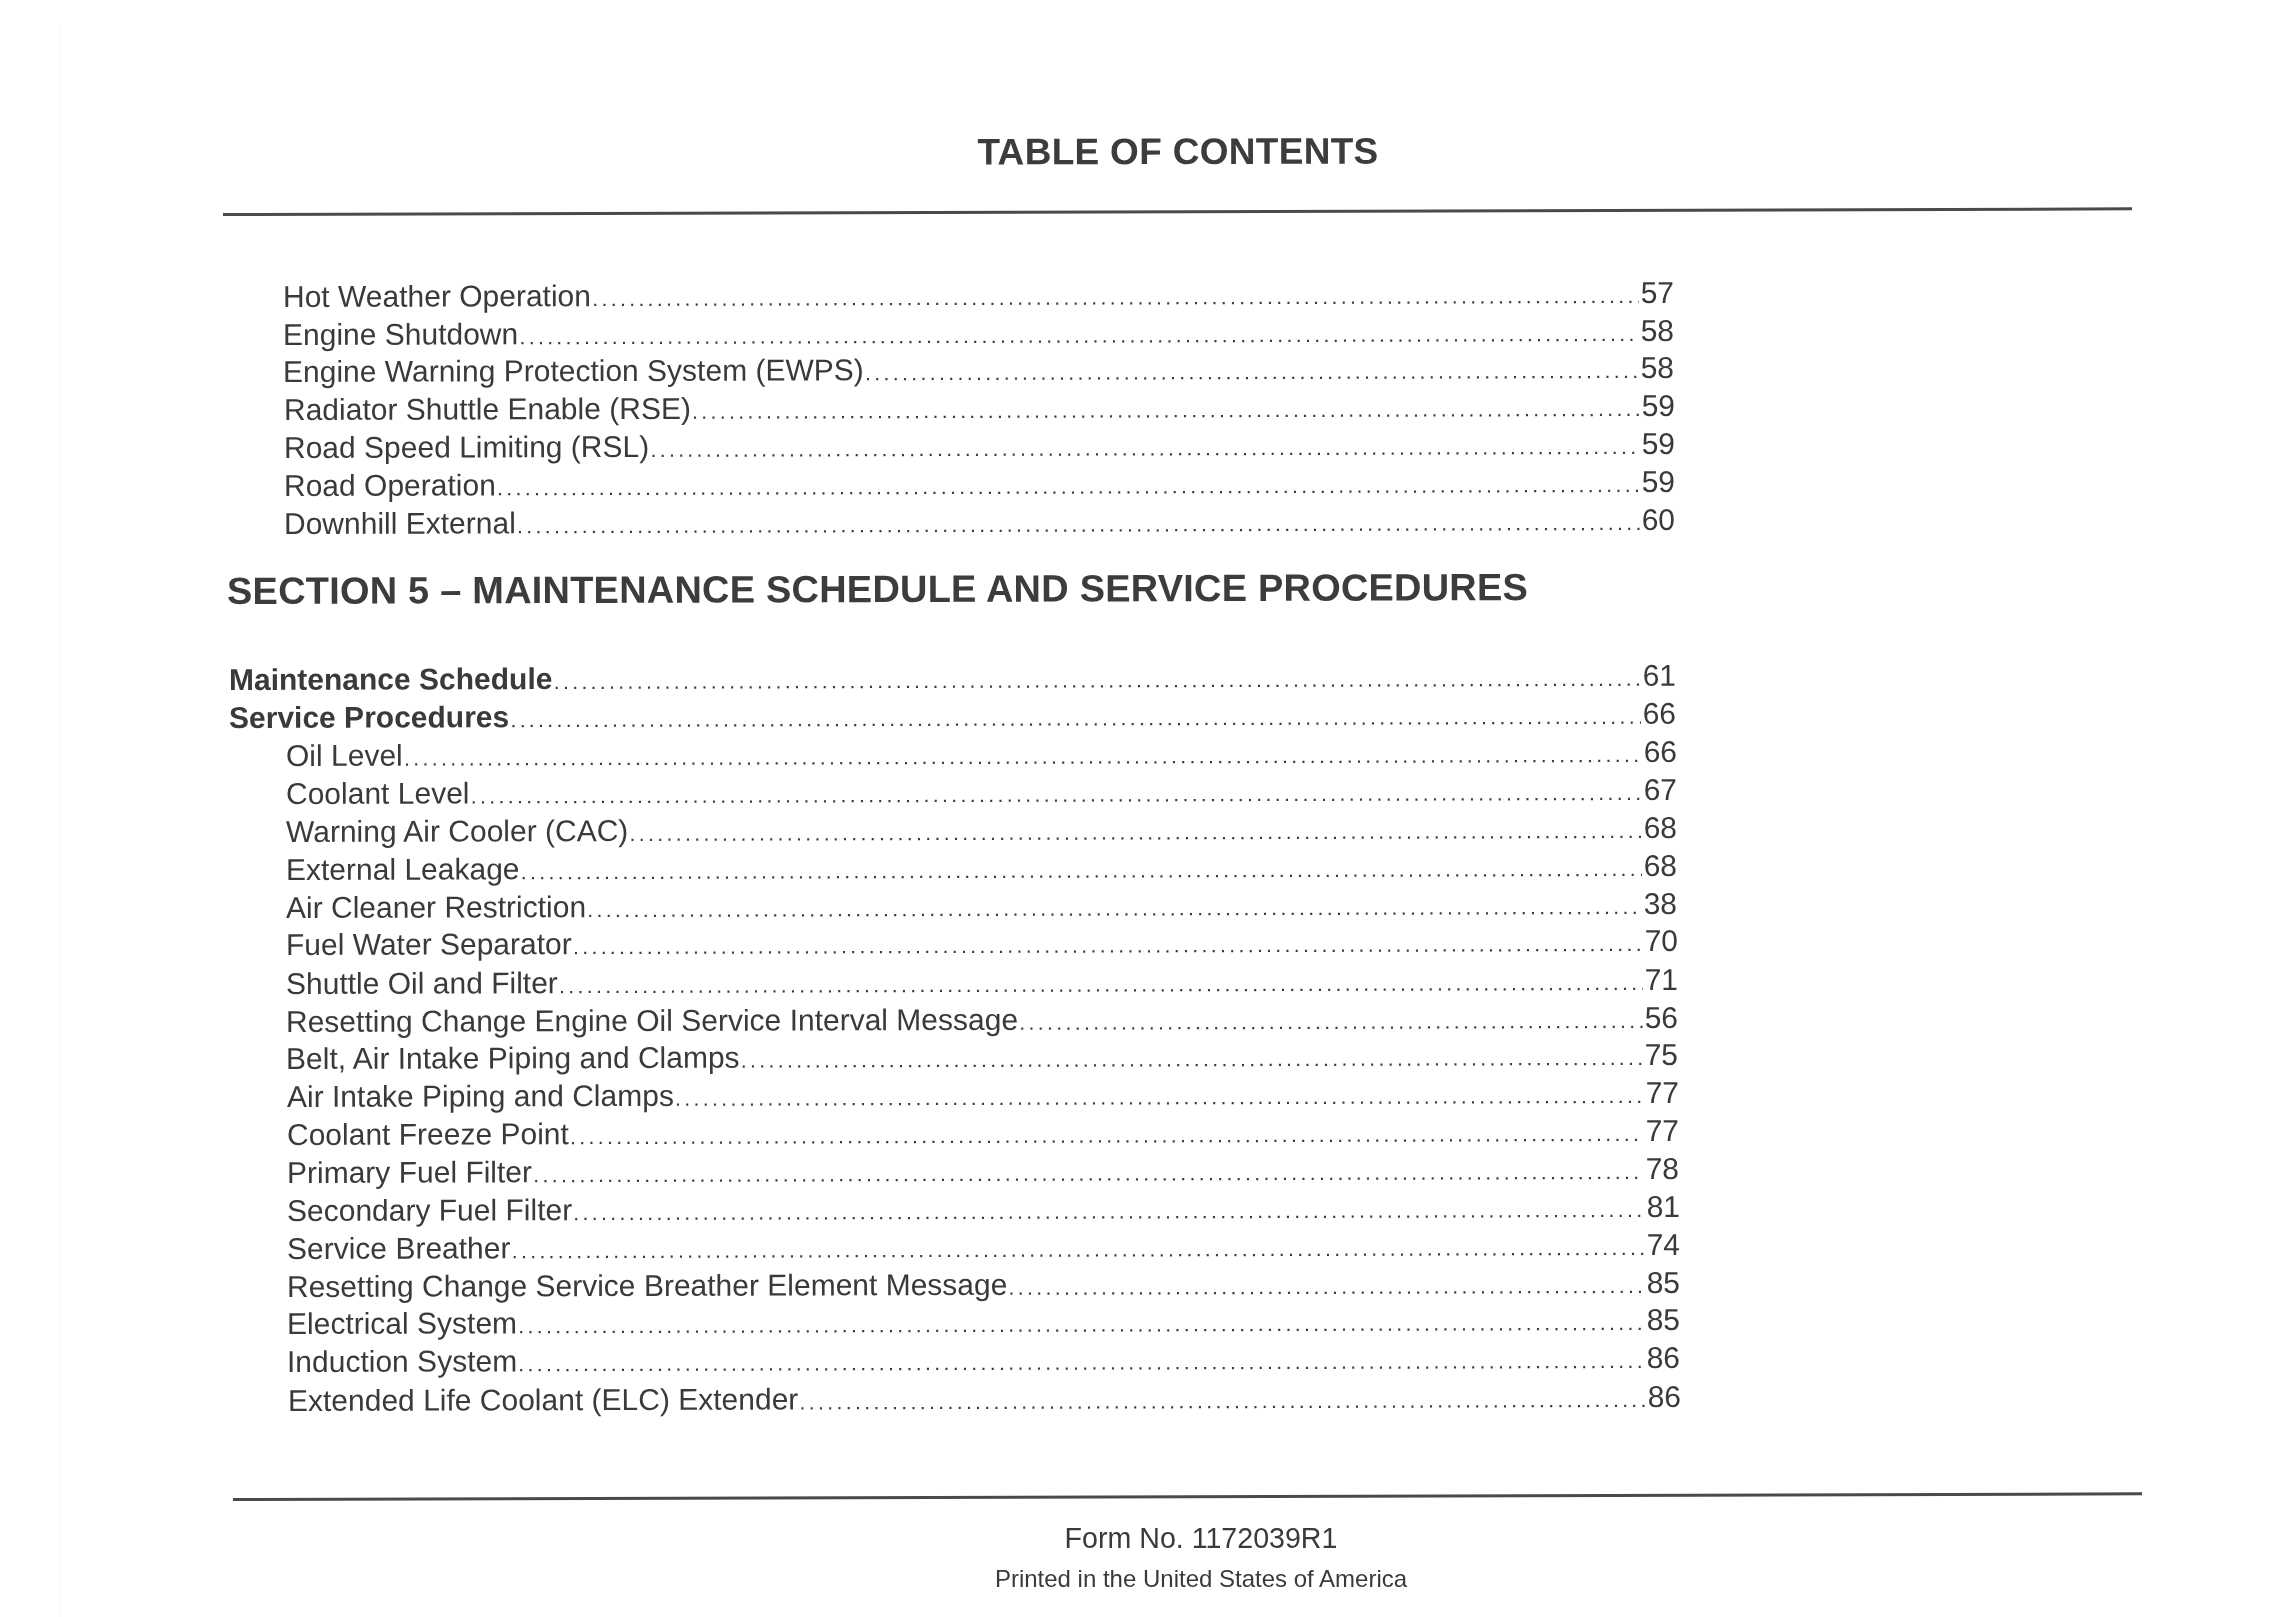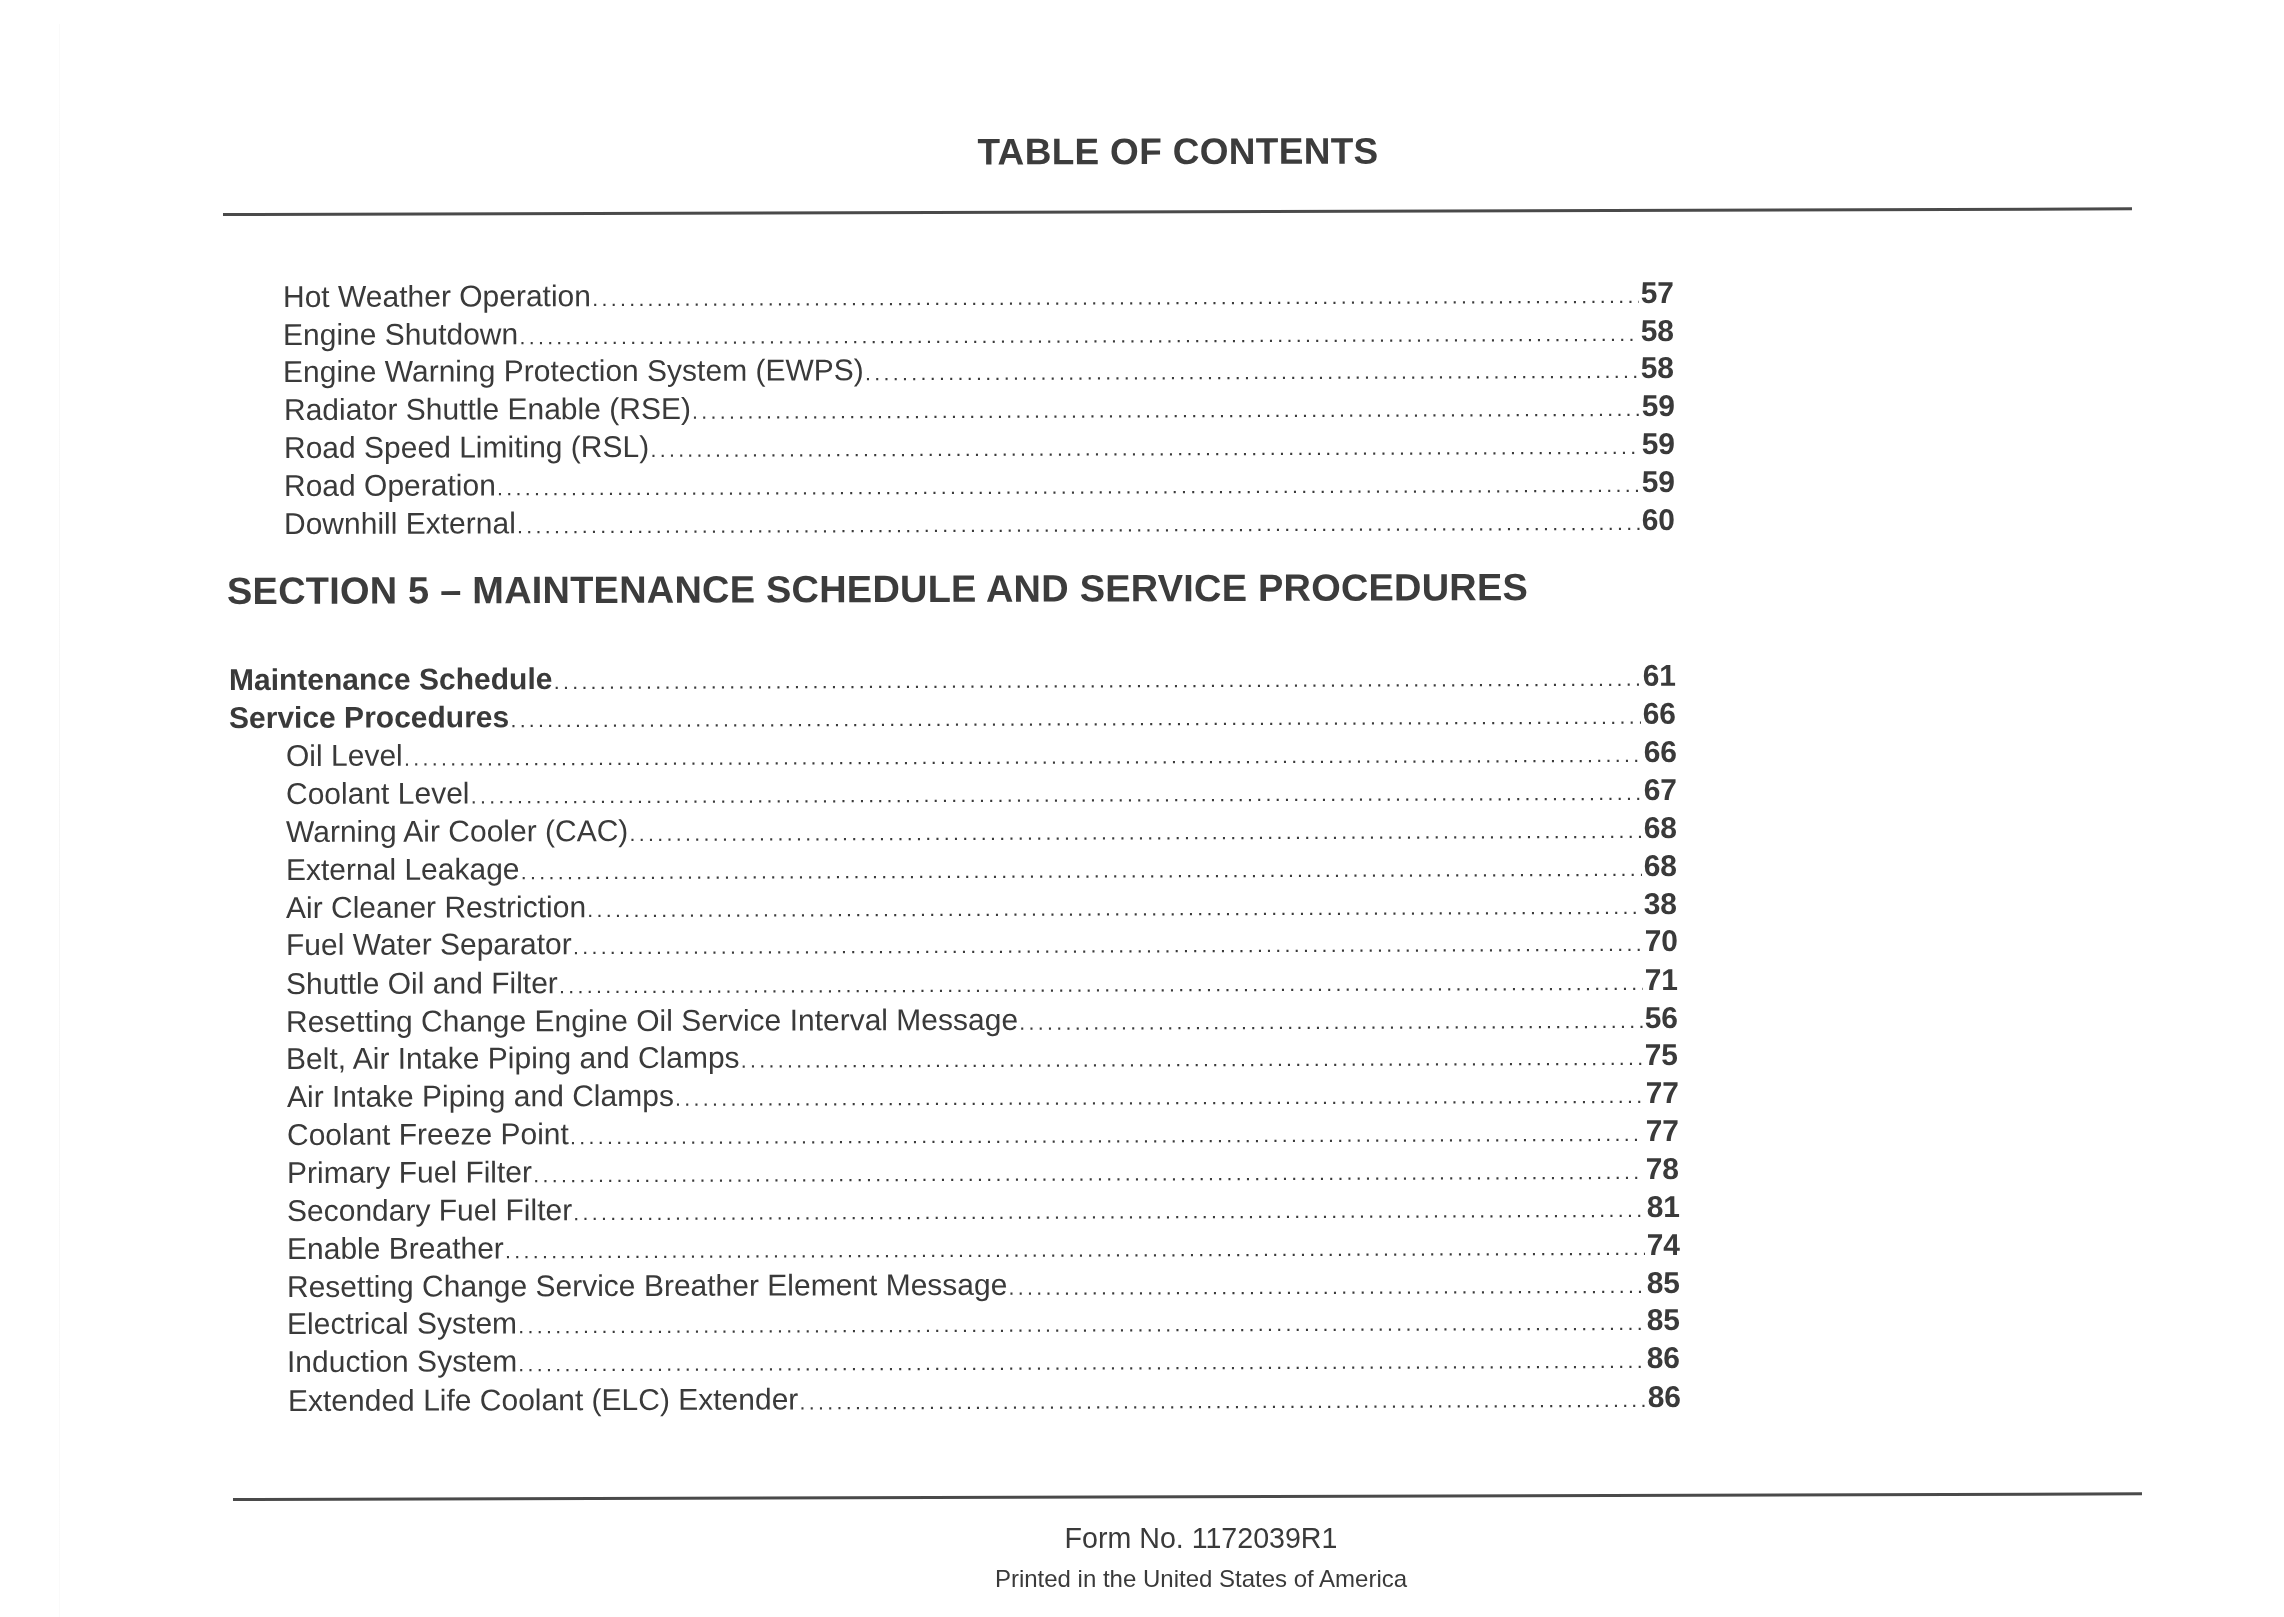--- a/index.html
+++ b/index.html
@@ -92,21 +92,21 @@
     font-weight: normal;
     letter-spacing: 3.3px;
     color: #3a3a3a;
     font-size: 21.4px;
   }
   .entry .leader::before {
     content: "................................................................................................................................................................................................................................................";
   }
   .entry .page-num {
     flex: 0 0 auto;
-    font-weight: bold;
+    font-weight: normal;
     font-size: 30px;
   }
   .section-heading {
     position: absolute;
     left: 227px;
     top: 546px;
     font-weight: bold;
     font-size: 38px;
     color: #3c3c3c;
     white-space: nowrap;
@@ -253,21 +253,21 @@
       <span class="label">Primary Fuel Filter </span>
       <span class="leader"></span>
       <span class="page-num">78</span>
     </div>
     <div class="entry" style="left:287px; top:1169px; width:1393px;">
       <span class="label">Secondary Fuel Filter</span>
       <span class="leader"></span>
       <span class="page-num">81</span>
     </div>
     <div class="entry" style="left:287px; top:1207px; width:1393px;">
-      <span class="label">Enable Breather</span>
+      <span class="label">Service Breather</span>
       <span class="leader"></span>
       <span class="page-num">74</span>
     </div>
     <div class="entry" style="left:287px; top:1245px; width:1393px;">
       <span class="label">Resetting Change Service Breather Element Message</span>
       <span class="leader"></span>
       <span class="page-num">85</span>
     </div>
     <div class="entry" style="left:287px; top:1282px; width:1393px;">
       <span class="label">Electrical System</span>

